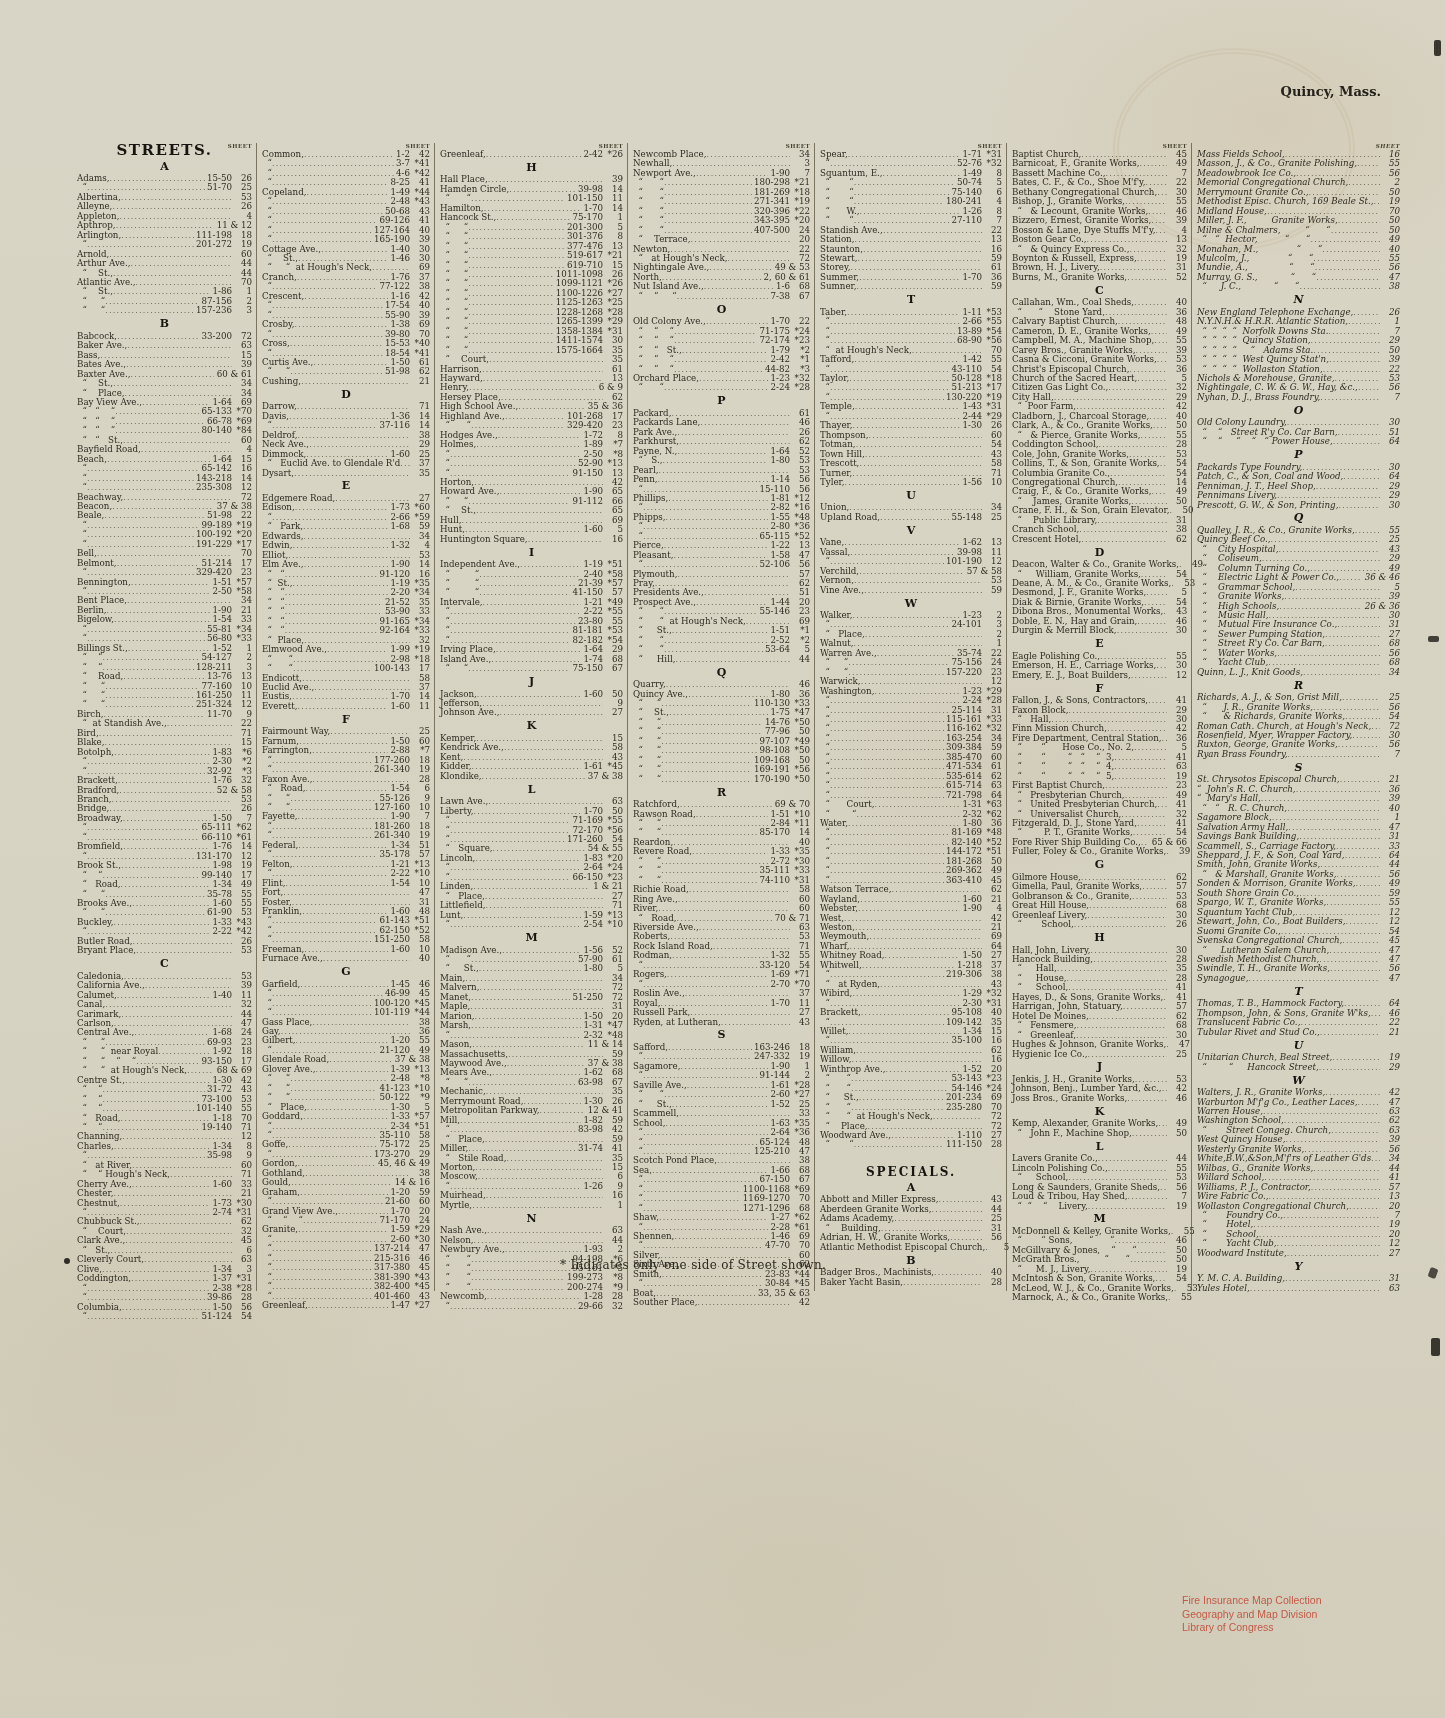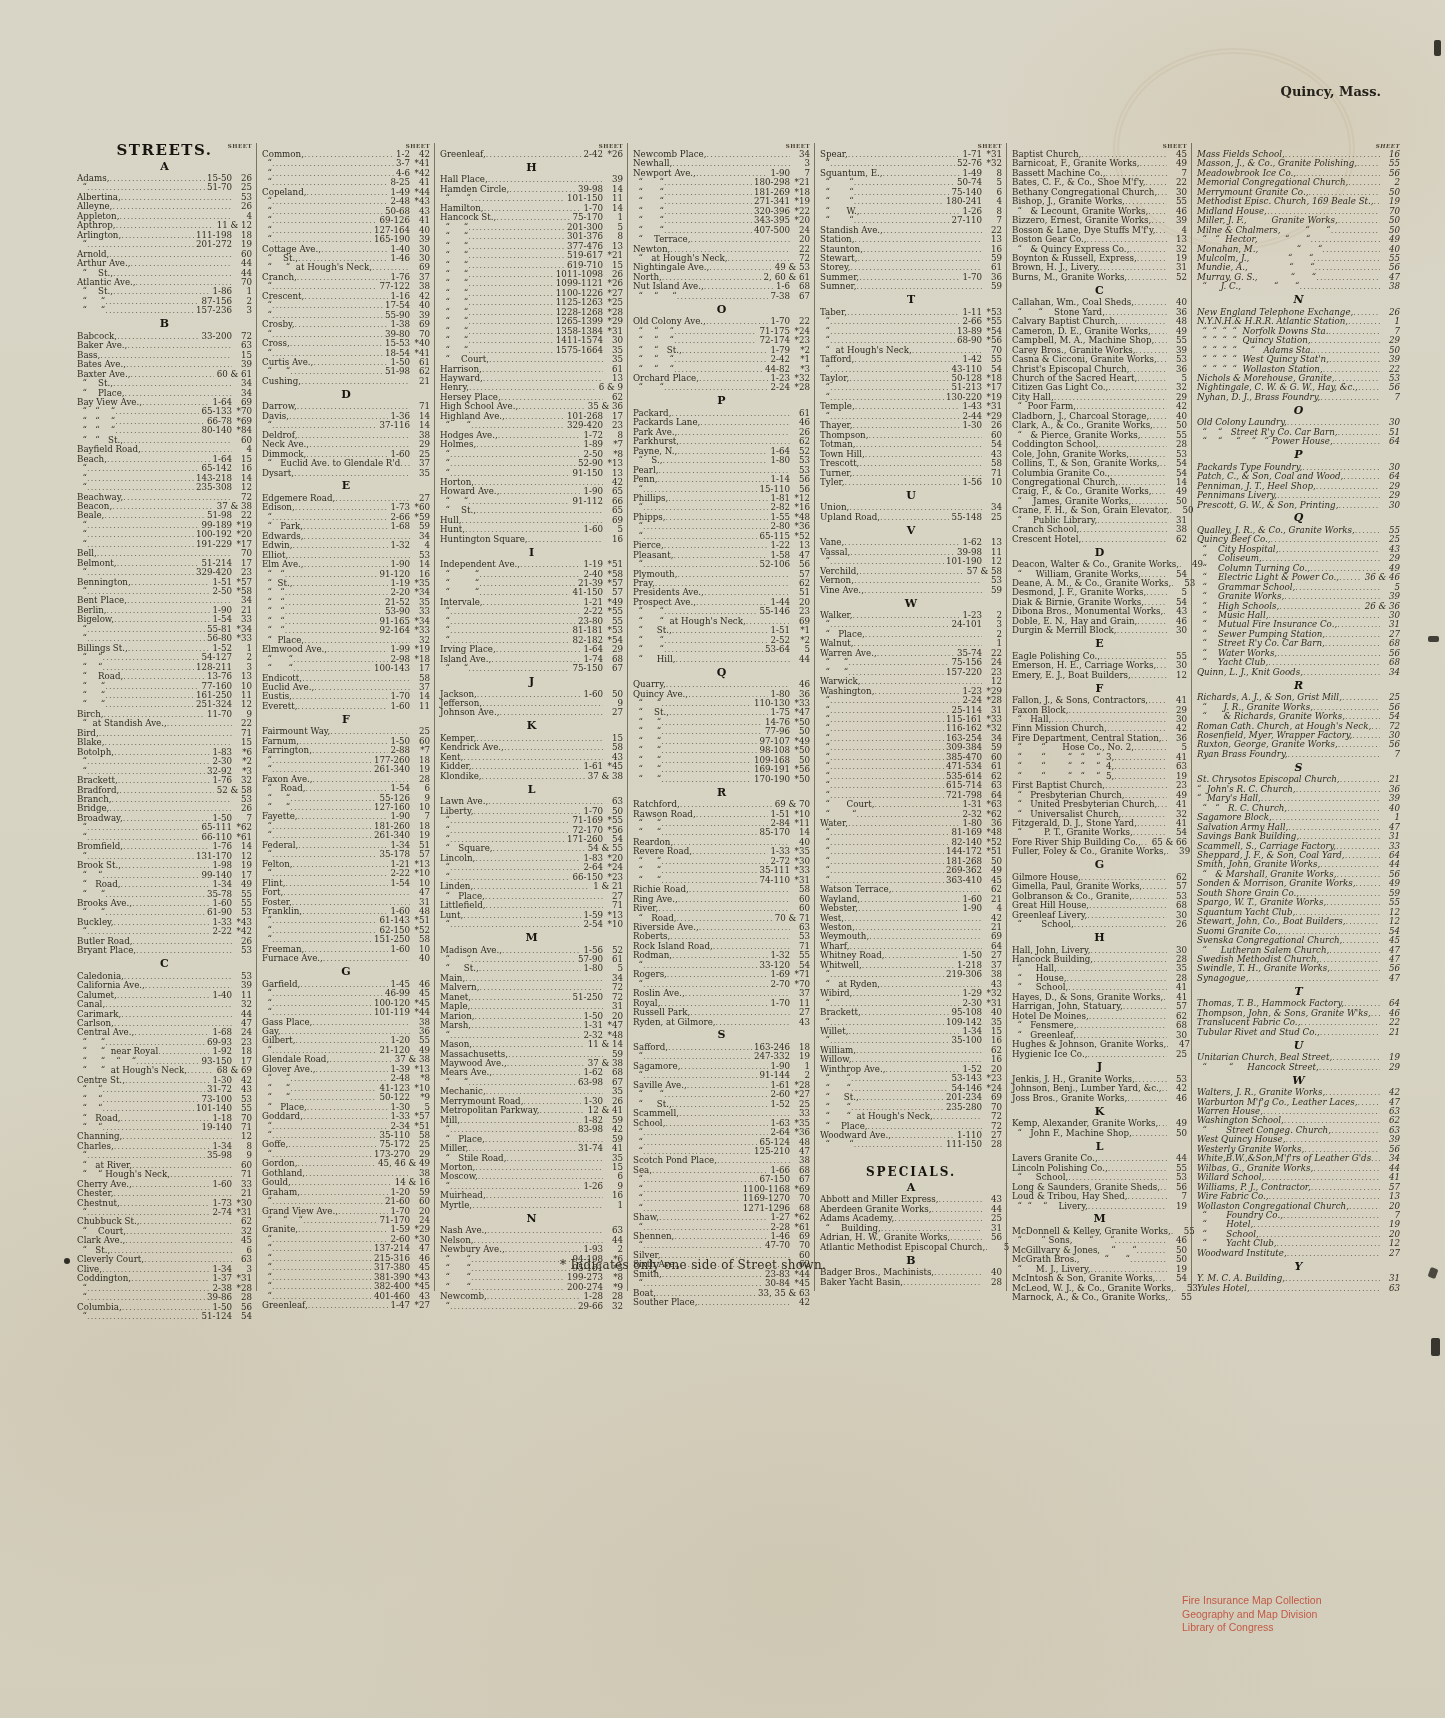--- a/index.html
+++ b/index.html
@@ -2519,21 +2519,21 @@
           <span class="dots"></span>
           <span class="r">1-70</span>
           <span class="s">11</span>
         </div>
         <div class="row">
           <span class="n">Russell Park,</span>
           <span class="dots"></span>
           <span class="s">27</span>
         </div>
         <div class="row">
-          <span class="n">Ryden, at Gilmore,</span>
+          <span class="n">Ryden, at Lutheran,</span>
           <span class="dots"></span>
           <span class="s">43</span>
         </div>
         <div class="letter">S</div>
         <div class="row">
           <span class="n">Safford,</span>
           <span class="dots"></span>
           <span class="r">163-246</span>
           <span class="s">18</span>
         </div>

